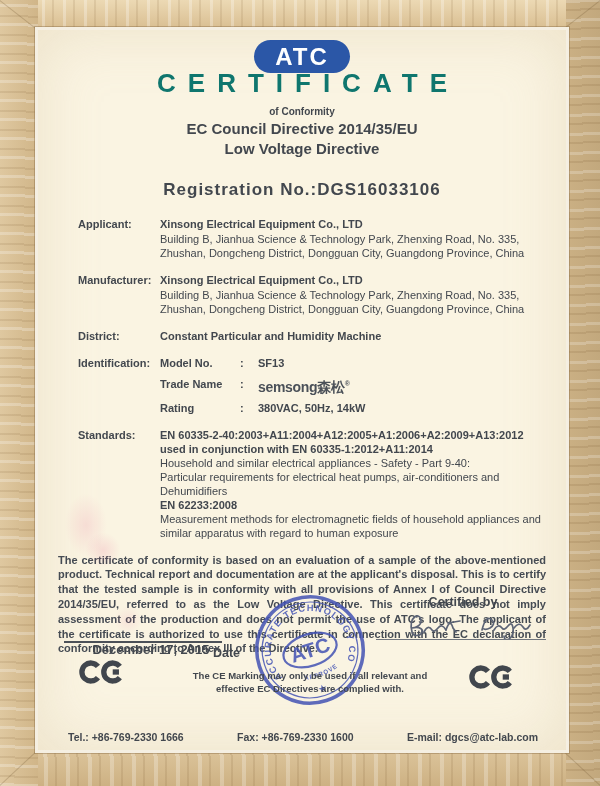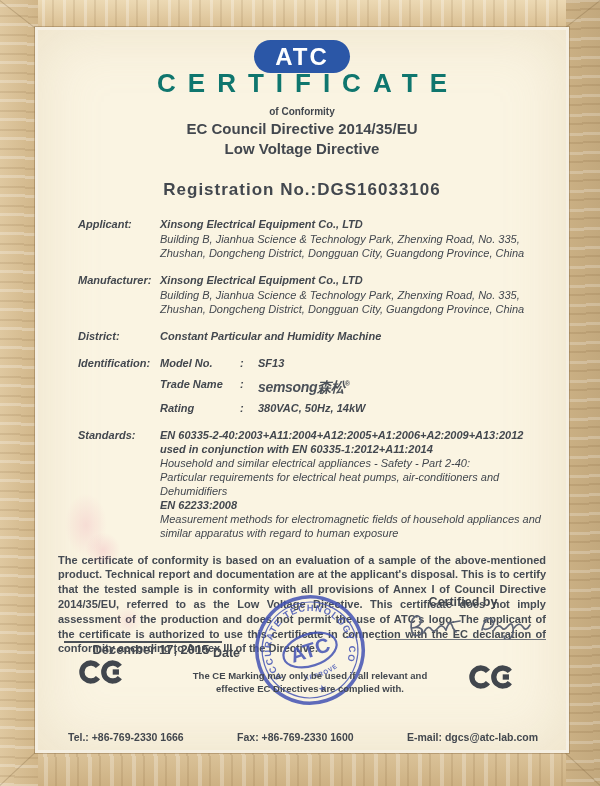--- a/index.html
+++ b/index.html
@@ -38,21 +38,21 @@
 
   
   .logo-pill{width:96px;height:33px;margin:10px auto 0;background:var(--logo_blue);border-radius:17px;
     display:flex;align-items:center;justify-content:center;color:#fff;font-weight:bold;font-size:24px;letter-spacing:2px;}
   .cert-title{margin-top:-5px;text-align:center;font-size:26px;font-weight:bold;letter-spacing:12px;color:#0f766e;text-indent:12px;}
   .subtitle{margin-top:7px;text-align:center;font-size:10px;font-weight:bold;}
   .directive{margin-top:3px;text-align:center;font-size:15px;font-weight:bold;}
   .registration{margin-top:23px;text-align:center;font-size:17px;font-weight:bold;letter-spacing:1px;}
 
   
-  .fields{margin-top:17px;padding-left:40px;padding-right:22px;font-size:11px;line-height:14px;font-style:italic;}
+  .fields{margin-top:17px;padding-left:40px;padding-right:22px;font-size:11px;line-height:14px;}
   .row{display:flex;margin-bottom:13px;}
   .label{width:82px;flex:0 0 82px;font-weight:bold;}
   .value{flex:1;}
   .bold{font-weight:bold;}
   .addr{font-weight:normal;margin-top:1px;}
   .id-grid{display:grid;grid-template-columns:80px 18px auto;row-gap:7px;}
   .brand{font-weight:bold;font-size:14px;letter-spacing:-0.3px;color:#4a5058;}
   .brand sup{font-size:7px;}
   .std{margin-bottom:0;}
   .std + .std{margin-top:0;}
@@ -140,21 +140,21 @@
           <div class="bold">:</div>
           <div class="bold">380VAC, 50Hz, 14kW</div>
         </div>
       </div>
     </div>
 
     <div class="row">
       <div class="label">Standards:</div>
       <div class="value">
         <div class="std bold">EN 60335-2-40:2003+A11:2004+A12:2005+A1:2006+A2:2009+A13:2012 used in conjunction with EN 60335-1:2012+A11:2014</div>
-        <div class="std">Household and similar electrical appliances - Safety - Part 2-40:</div>
+        <div class="std">Household and similar electrical appliances - Safety - Part 9-40:</div>
         <div class="std">Particular requirements for electrical heat pumps, air-conditioners and Dehumidifiers</div>
         <div class="std bold">EN 62233:2008</div>
         <div class="std">Measurement methods for electromagnetic fields of household appliances and similar apparatus with regard to human exposure</div>
       </div>
     </div>
   </div>
 
   <div class="paragraph">The certificate of conformity is based on an evaluation of a sample of the above-mentioned product. Technical report and documentation are at the applicant's disposal. This is to certify that the tested sample is in conformity with all provisions of Annex I of Council Directive 2014/35/EU, referred to as the Low Voltage Directive. This certificate does not imply assessment of the production and does not permit the use of ATC's logo. The applicant of the certificate is authorized to use this certificate in connection with the EC declaration of conformity according to Annex III of the Directive.</div>
 
   <svg class="abs stamp" viewBox="-70 -70 140 140">

